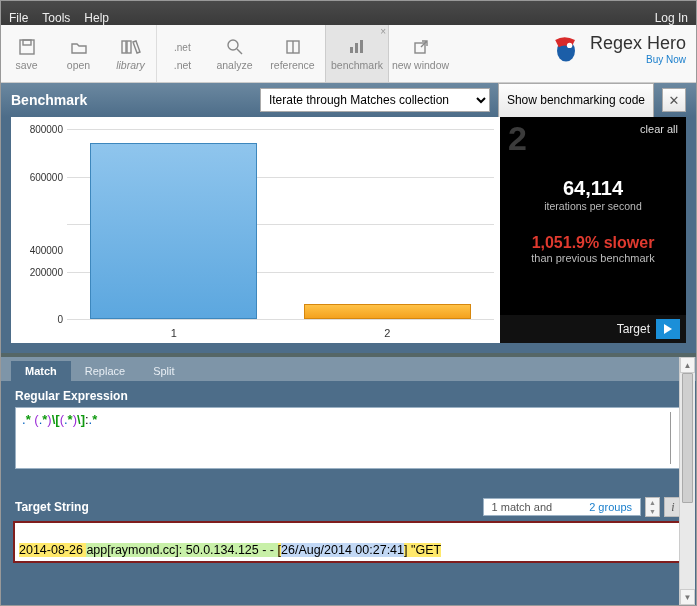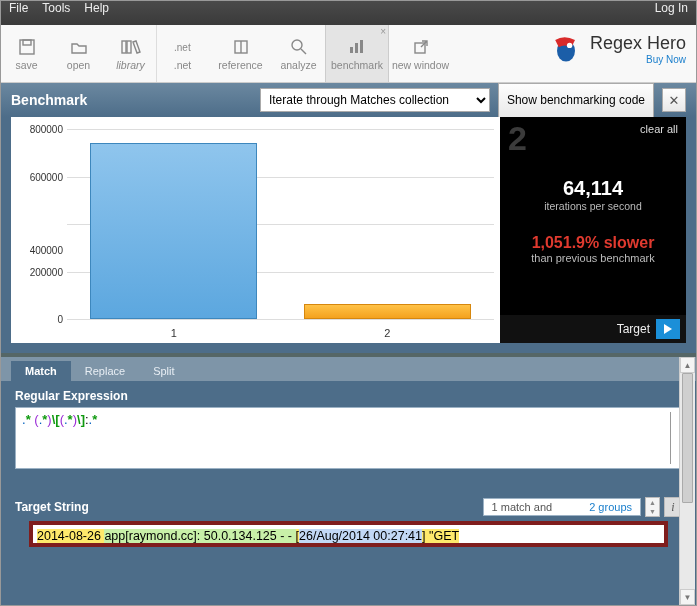--- a/index.html
+++ b/index.html
@@ -1,19 +1,19 @@
 <!DOCTYPE html>
 <html><head>
 <meta charset="utf-8">
 <style>
   * { box-sizing: border-box; margin: 0; padding: 0; font-family: "Segoe UI", Tahoma, sans-serif; }
   body { width: 697px; height: 606px; background: #fff; border: 1px solid #999; overflow: hidden; position: relative; }
 
   
-  .menubar { background: linear-gradient(#4a4a4a,#3a3a3a); height: 24px; display:flex; align-items:flex-start; color:#eee; font-size:12px; padding:0 8px; justify-content:space-between; }
+  .menubar { background: linear-gradient(#4a4a4a,#3a3a3a); height: 24px; display:flex; align-items:flex-end; color:#eee; font-size:12px; padding:0 8px; justify-content:space-between; }
   .menubar .left { display:flex; gap:14px; }
   .menubar .item { cursor:default; }
 
   
   .toolbar { height:58px; background:#f8f8f8; border-bottom:1px solid #ccc; display:flex; position:relative; }
   .tbtn { width:52px; display:flex; flex-direction:column; align-items:center; justify-content:center; font-size:10.5px; color:#888; gap:2px; border-right:1px solid transparent; }
   .tbtn.wider { width:64px; }
   .tbtn.sep { border-right:1px solid #ddd;font-style:italic; }
   .tbtn.active { background:#e4e4e4; border-left:1px solid #ccc; border-right:1px solid #ccc; position:relative; }
   .tbtn .ico { width:20px; height:20px; display:flex; align-items:center; justify-content:center; }
@@ -73,21 +73,21 @@
   .tok-pu { color:#9a2bd6; }
 
   .targetbar { display:flex; align-items:center; gap:4px; padding:0 14px 4px; }
   .targetbar .lbl { color:#fff; font-size:12px; font-weight:bold; flex:1; }
   .matchinfo { background:#fff; border:1px solid #9cb2c5; font-size:11px; color:#555; padding:2px 8px; }
   .matchinfo .lnk { color:#1b7fcc;margin-left:34px; }
   .stepper { width:15px; height:20px; background:#f4f4f4; border:1px solid #bbb; display:flex; flex-direction:column; }
   .stepper div { flex:1; display:flex; align-items:center; justify-content:center; font-size:7px; color:#888; }
   .ibox { width:18px; height:20px; background:#ddd; border:1px solid #bbb; display:flex; align-items:center; justify-content:center; font-family:Georgia,serif; font-style:italic; font-size:12px; color:#555; }
 
-  .targetbox { margin:0 28px; background:#fff; border:4px solid #7f1d1d; height:26px; padding:3px 4px; font-family:Consolas,monospace; font-size:12.5px; overflow:hidden; white-space:nowrap; }
+  .targetbox { margin:0 12px; background:#fff; border:2px solid #7f1d1d; height:26px; padding:19px 4px; font-family:Consolas,monospace; font-size:12.5px; overflow:hidden; white-space:nowrap; }
   .hl-y { background:#ffe96b; }
   .hl-g1 { background:#c8f0a8; }
   .hl-g2 { background:#c2d8f5; }
 
   
   .vscroll { position:absolute; right:1px; width:16px; background:#e9e9e9; border-left:1px solid #ccc; }
   .vscroll .btn { height:16px; background:#f4f4f4; border:1px solid #ccc; display:flex; align-items:center; justify-content:center; font-size:8px; color:#777; }
   .vscroll .track { position:absolute; top:16px; bottom:16px; left:0; right:0; }
   .vscroll .thumb { position:absolute; left:2px; right:2px; background:#cfcfcf; border:1px solid #aaa; border-radius:1px; }
 </style>
@@ -132,37 +132,37 @@
     <span>library</span>
   </div>
   <div class="tbtn">
     <span class="ico">
         <svg width="18" height="14">
           <text x="0" y="11" font-size="10" fill="#888" stroke="none">.net</text>
         </svg>
       </span>
     <span>.net</span>
   </div>
+  <div class="tbtn">
+    <span class="ico">
+        <svg width="18" height="18">
+          <circle cx="7" cy="7" r="5"></circle>
+          <line x1="11" y1="11" x2="16" y2="16"></line>
+        </svg>
+      </span>
+    <span>analyze</span>
+  </div>
   <div class="tbtn wider">
     <span class="ico">
         <svg width="16" height="16">
           <rect x="2" y="2" width="12" height="12"></rect>
           <line x1="8" y1="2" x2="8" y2="14"></line>
         </svg>
       </span>
     <span>reference</span>
-  </div>
-  <div class="tbtn">
-    <span class="ico">
-        <svg width="18" height="18">
-          <circle cx="7" cy="7" r="5"></circle>
-          <line x1="11" y1="11" x2="16" y2="16"></line>
-        </svg>
-      </span>
-    <span>analyze</span>
   </div>
   <div class="tbtn wider active">
     <span class="x">×</span>
     <span class="ico">
         <svg width="18" height="16">
           <rect x="2" y="8" width="3" height="6" fill="#888" stroke="none"></rect>
           <rect x="7" y="4" width="3" height="10" fill="#888" stroke="none"></rect>
           <rect x="12" y="1" width="3" height="13" fill="#888" stroke="none"></rect>
         </svg>
       </span>

